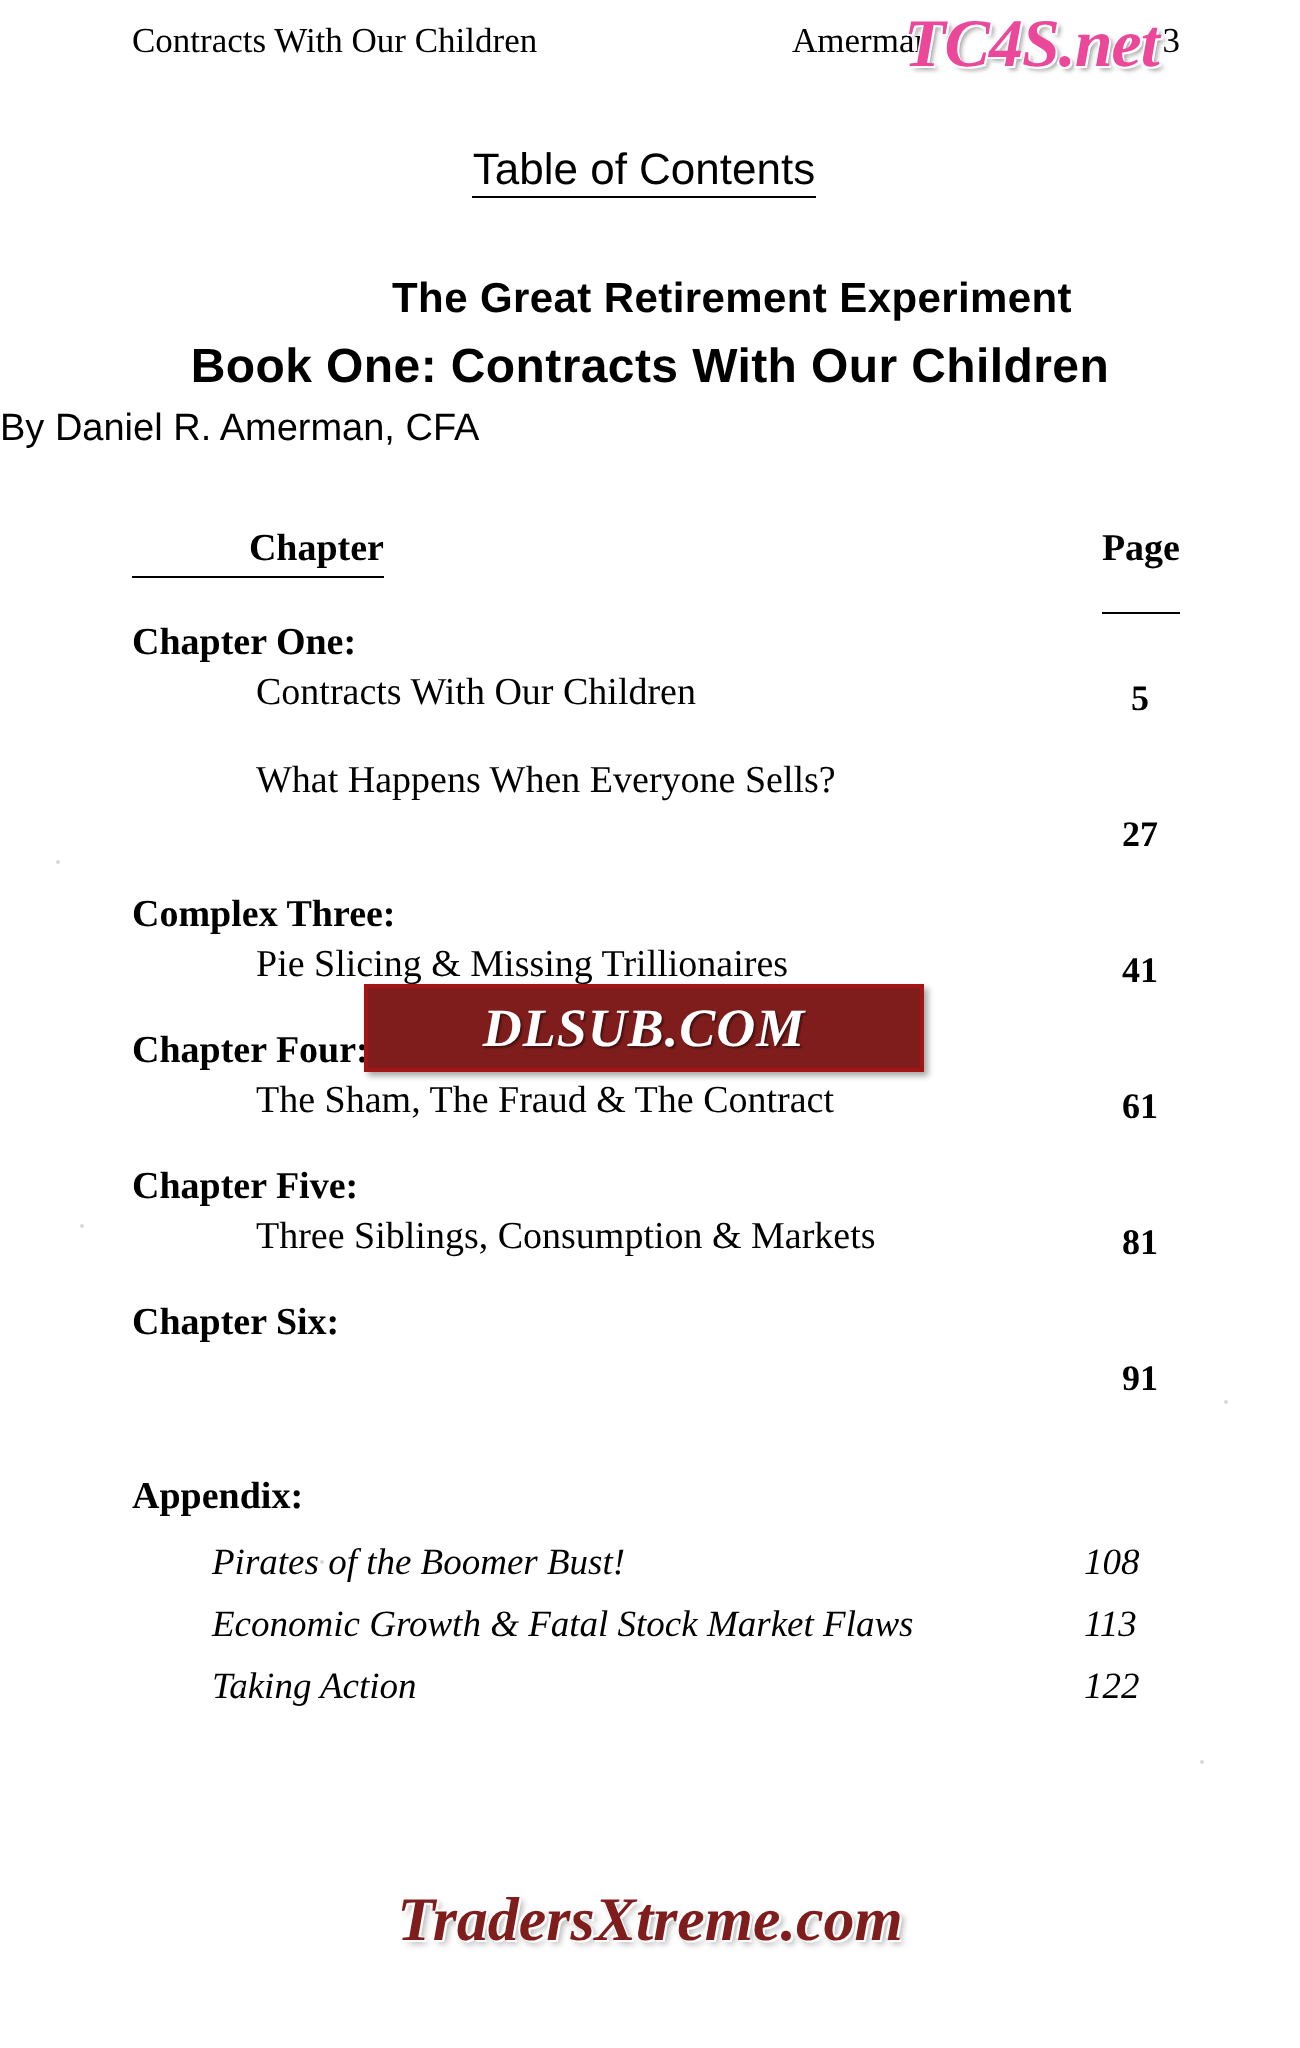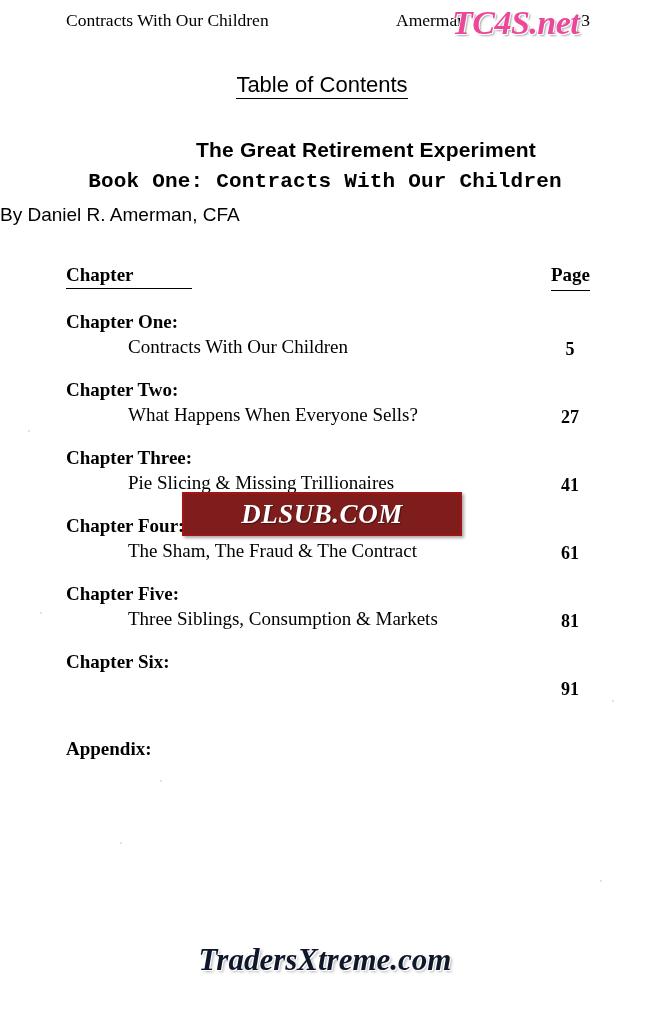--- a/index.html
+++ b/index.html
@@ -72,23 +72,23 @@
     font-weight: bold;
     font-family: "Liberation Sans", sans-serif;
     letter-spacing: 0.2px;
     padding-left: 41px;
   }
   .book-subtitle {
     position: absolute;
     top: 170px;
     width: 650px;
     text-align: center;
-    font-size: 21px;
-    font-weight: bold;
-    font-family: Liberation Mono, monospace;
+    font-size: 24px;
+    font-weight: bold;
+    font-family: Liberation Sans, sans-serif;
     letter-spacing: 0.2px;
   }
   .author {
     position: absolute;
     top: 204px;
     width: 650px;
     font-size: 19px;
     font-family: "Liberation Sans", sans-serif;
   }
 
@@ -103,27 +103,28 @@
     font-weight: bold;
     font-family: "Liberation Serif", serif;
   }
   .col-head .ch-chapter {
     position: absolute;
     left: 0;
     top: 0;
     border-bottom: 1.6px solid #000;
     padding-bottom: 2px;
     width: 126px;
+    text-align: right;
   }
   .col-head .ch-page {
     position: absolute;
     right: 0;
     top: 0;
     border-bottom: 1.6px solid #000;
-    padding-bottom: 4px;
+    padding-bottom: 20px;
     text-align: left;
   }
 
   
   .toc-list {
     position: absolute;
     top: 310px;
     left: 66px;
     width: 524px;
   }
@@ -234,21 +235,21 @@
 
   .wm-traders {
     position: absolute;
     top: 942px;
     width: 650px;
     text-align: center;
     font-family: "Liberation Serif", serif;
     font-size: 31px;
     font-weight: bold;
     font-style: italic;
-    color: #0f172a;
+    color: #7f1d1d;
     text-shadow:
       1px 1px 0 #ffffff,
       -1px -1px 0 #ffffff,
       2px 2px 3px rgba(0,0,0,0.3);
     letter-spacing: 0px;
   }
 
   
   .speckle {
     position: absolute;
@@ -284,27 +285,26 @@
 
   <div class="toc-list">
 
     <div class="toc-entry">
       <div class="chap-label">Chapter One:</div>
       <div class="chap-title">Contracts With Our Children</div>
       <div class="chap-page">5</div>
     </div>
 
     <div class="toc-entry">
-      <div class="chap-label">Chapter Two:</div>
       <div class="chap-title">What Happens When Everyone Sells?</div>
       <div class="chap-page">27</div>
     </div>
 
     <div class="toc-entry">
-      <div class="chap-label">Chapter Three:</div>
+      <div class="chap-label">Complex Three:</div>
       <div class="chap-title">Pie Slicing &amp; Missing Trillionaires</div>
       <div class="chap-page">41</div>
     </div>
 
     <div class="toc-entry">
       <div class="chap-label">Chapter Four:</div>
       <div class="chap-title">The Sham, The Fraud &amp; The Contract</div>
       <div class="chap-page">61</div>
     </div>
 
@@ -315,20 +315,34 @@
     </div>
 
     <div class="toc-entry">
       <div class="chap-label">Chapter Six:</div>
       <div class="chap-page">91</div>
     </div>
 
   </div>
 
   <div class="appendix-head">Appendix:</div>
+  <div class="appendix-list">
+    <div class="appendix-entry">
+      <div class="ap-title">Pirates of the Boomer Bust!</div>
+      <div class="ap-page">108</div>
+    </div>
+    <div class="appendix-entry">
+      <div class="ap-title">Economic Growth &amp; Fatal Stock Market Flaws</div>
+      <div class="ap-page">113</div>
+    </div>
+    <div class="appendix-entry">
+      <div class="ap-title">Taking Action</div>
+      <div class="ap-page">122</div>
+    </div>
+  </div>
 
   <div class="wm-tc4s">TC4S.net</div>
 
   <div class="wm-dlsub">
     <span>DLSUB.COM</span>
   </div>
 
   <div class="wm-traders">TradersXtreme.com</div>
 
   <div class="speckle" style="left:28px; top:430px;"></div>

